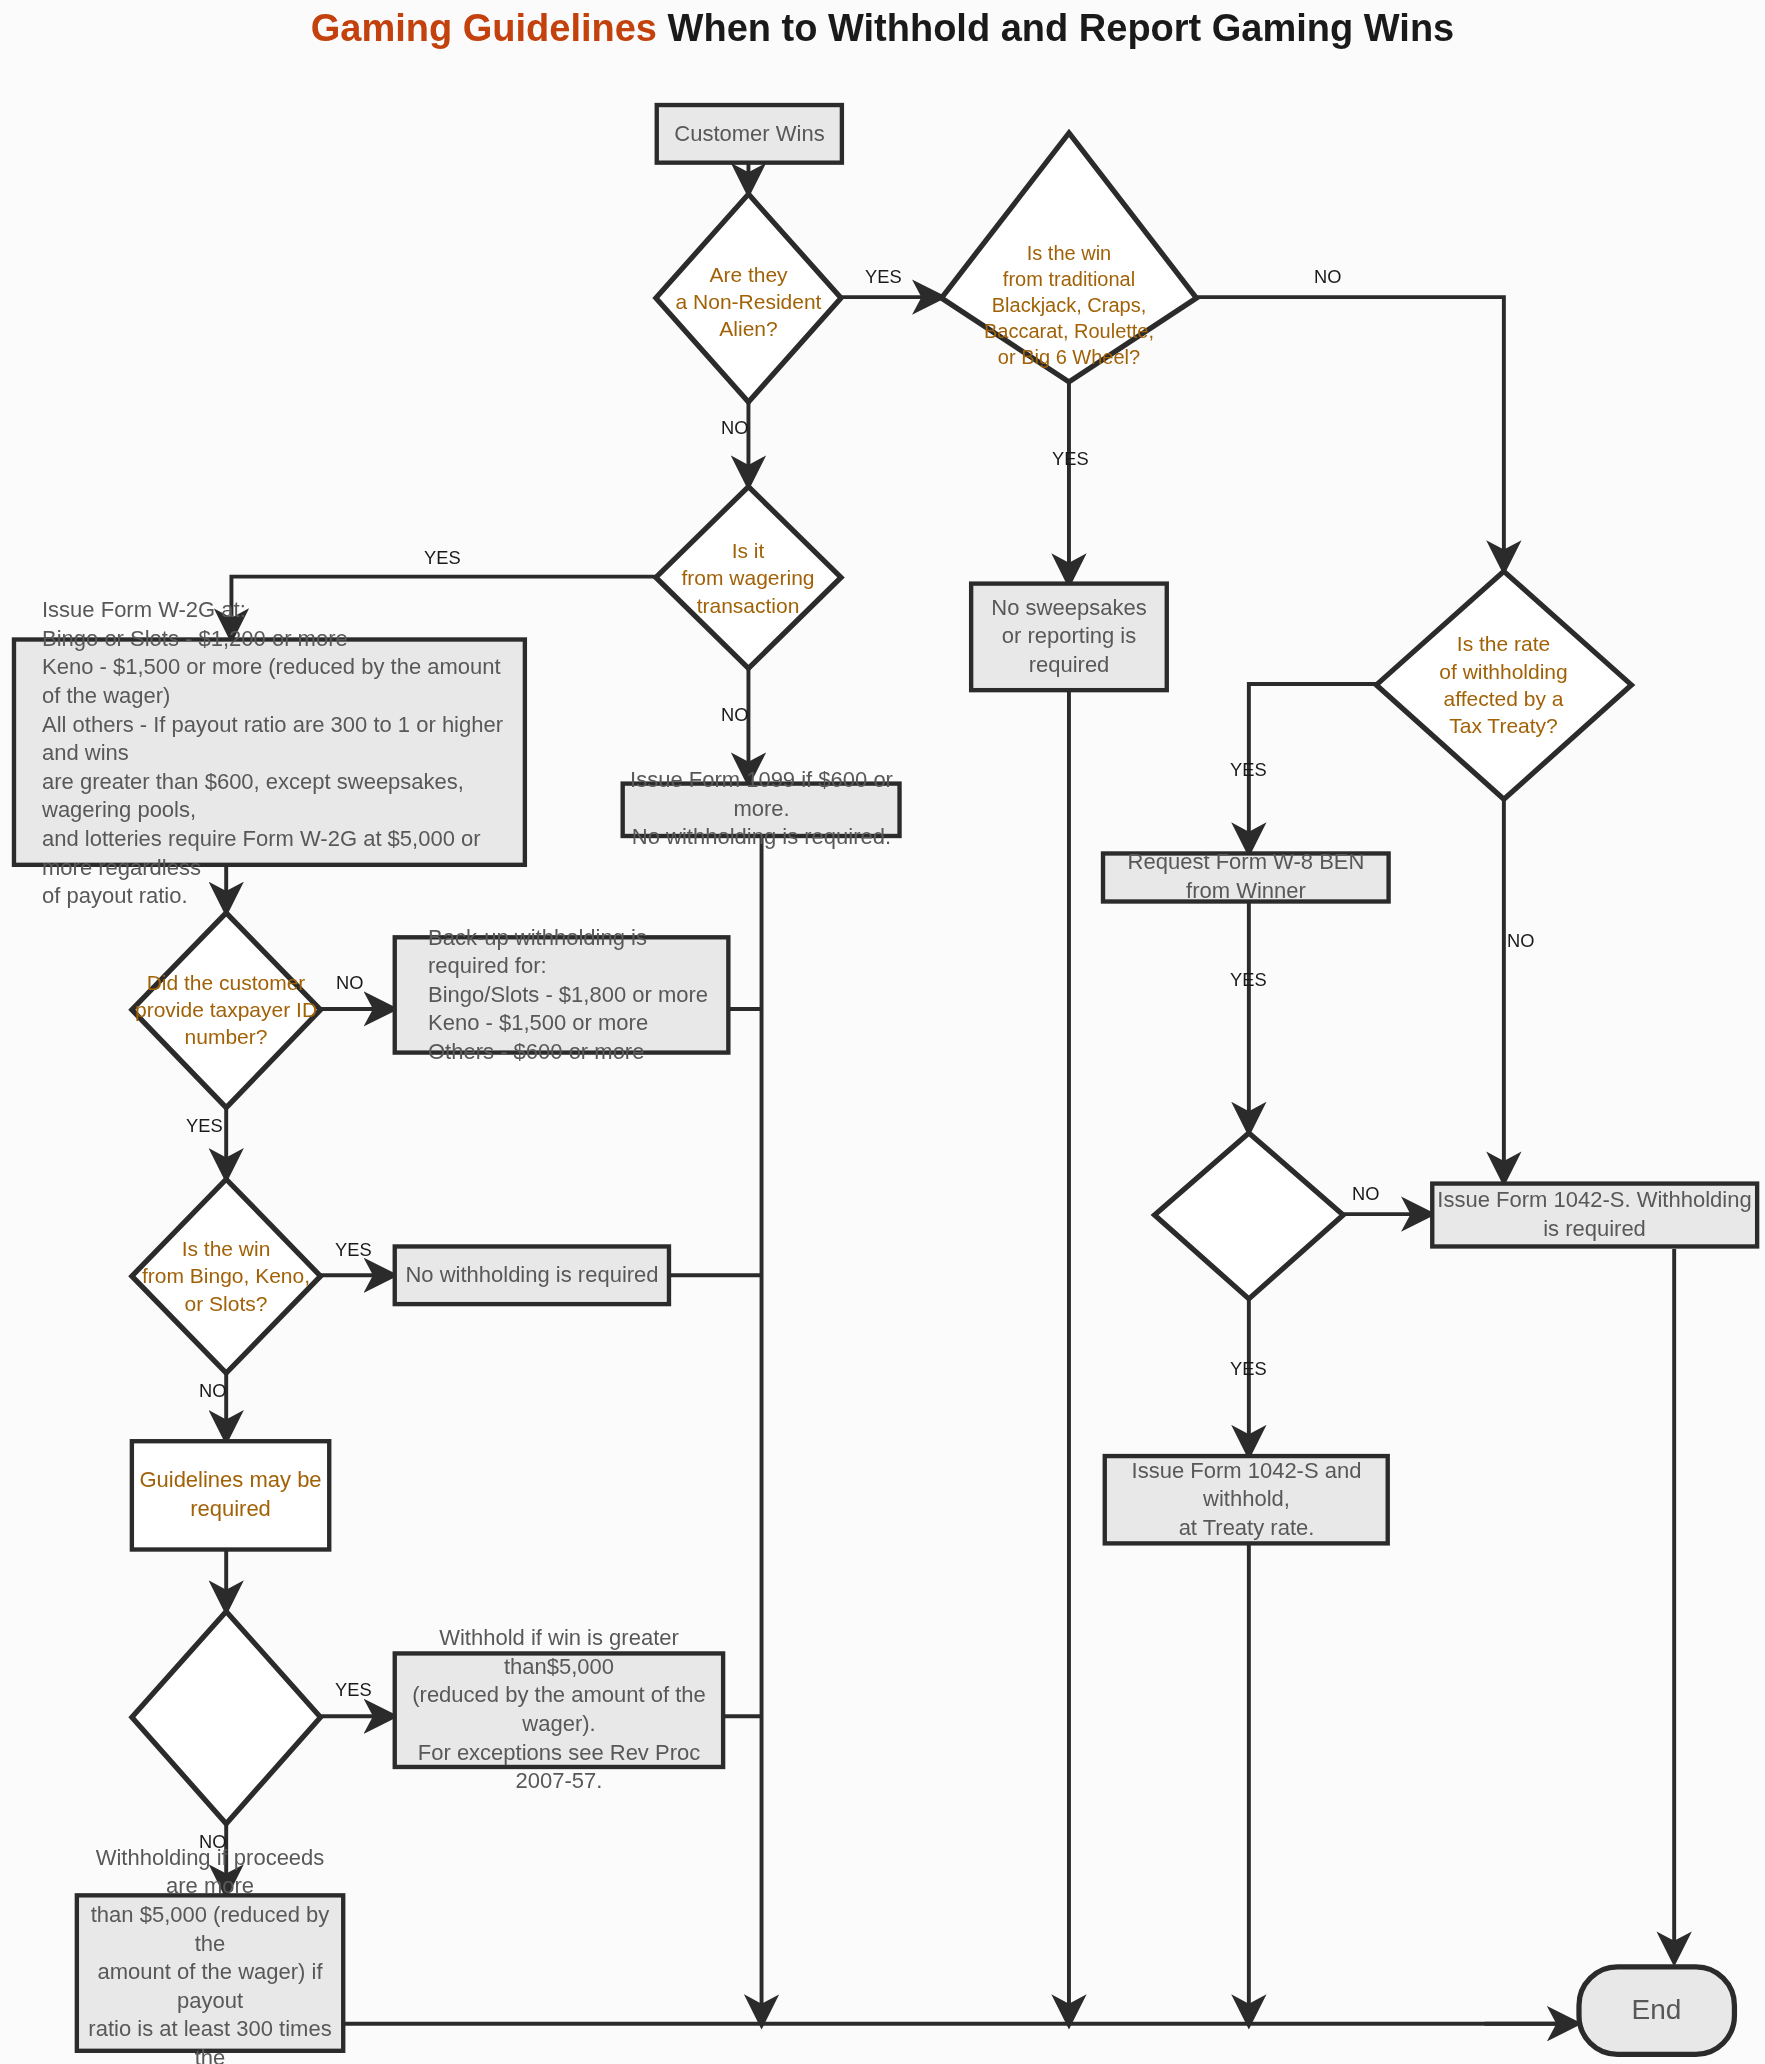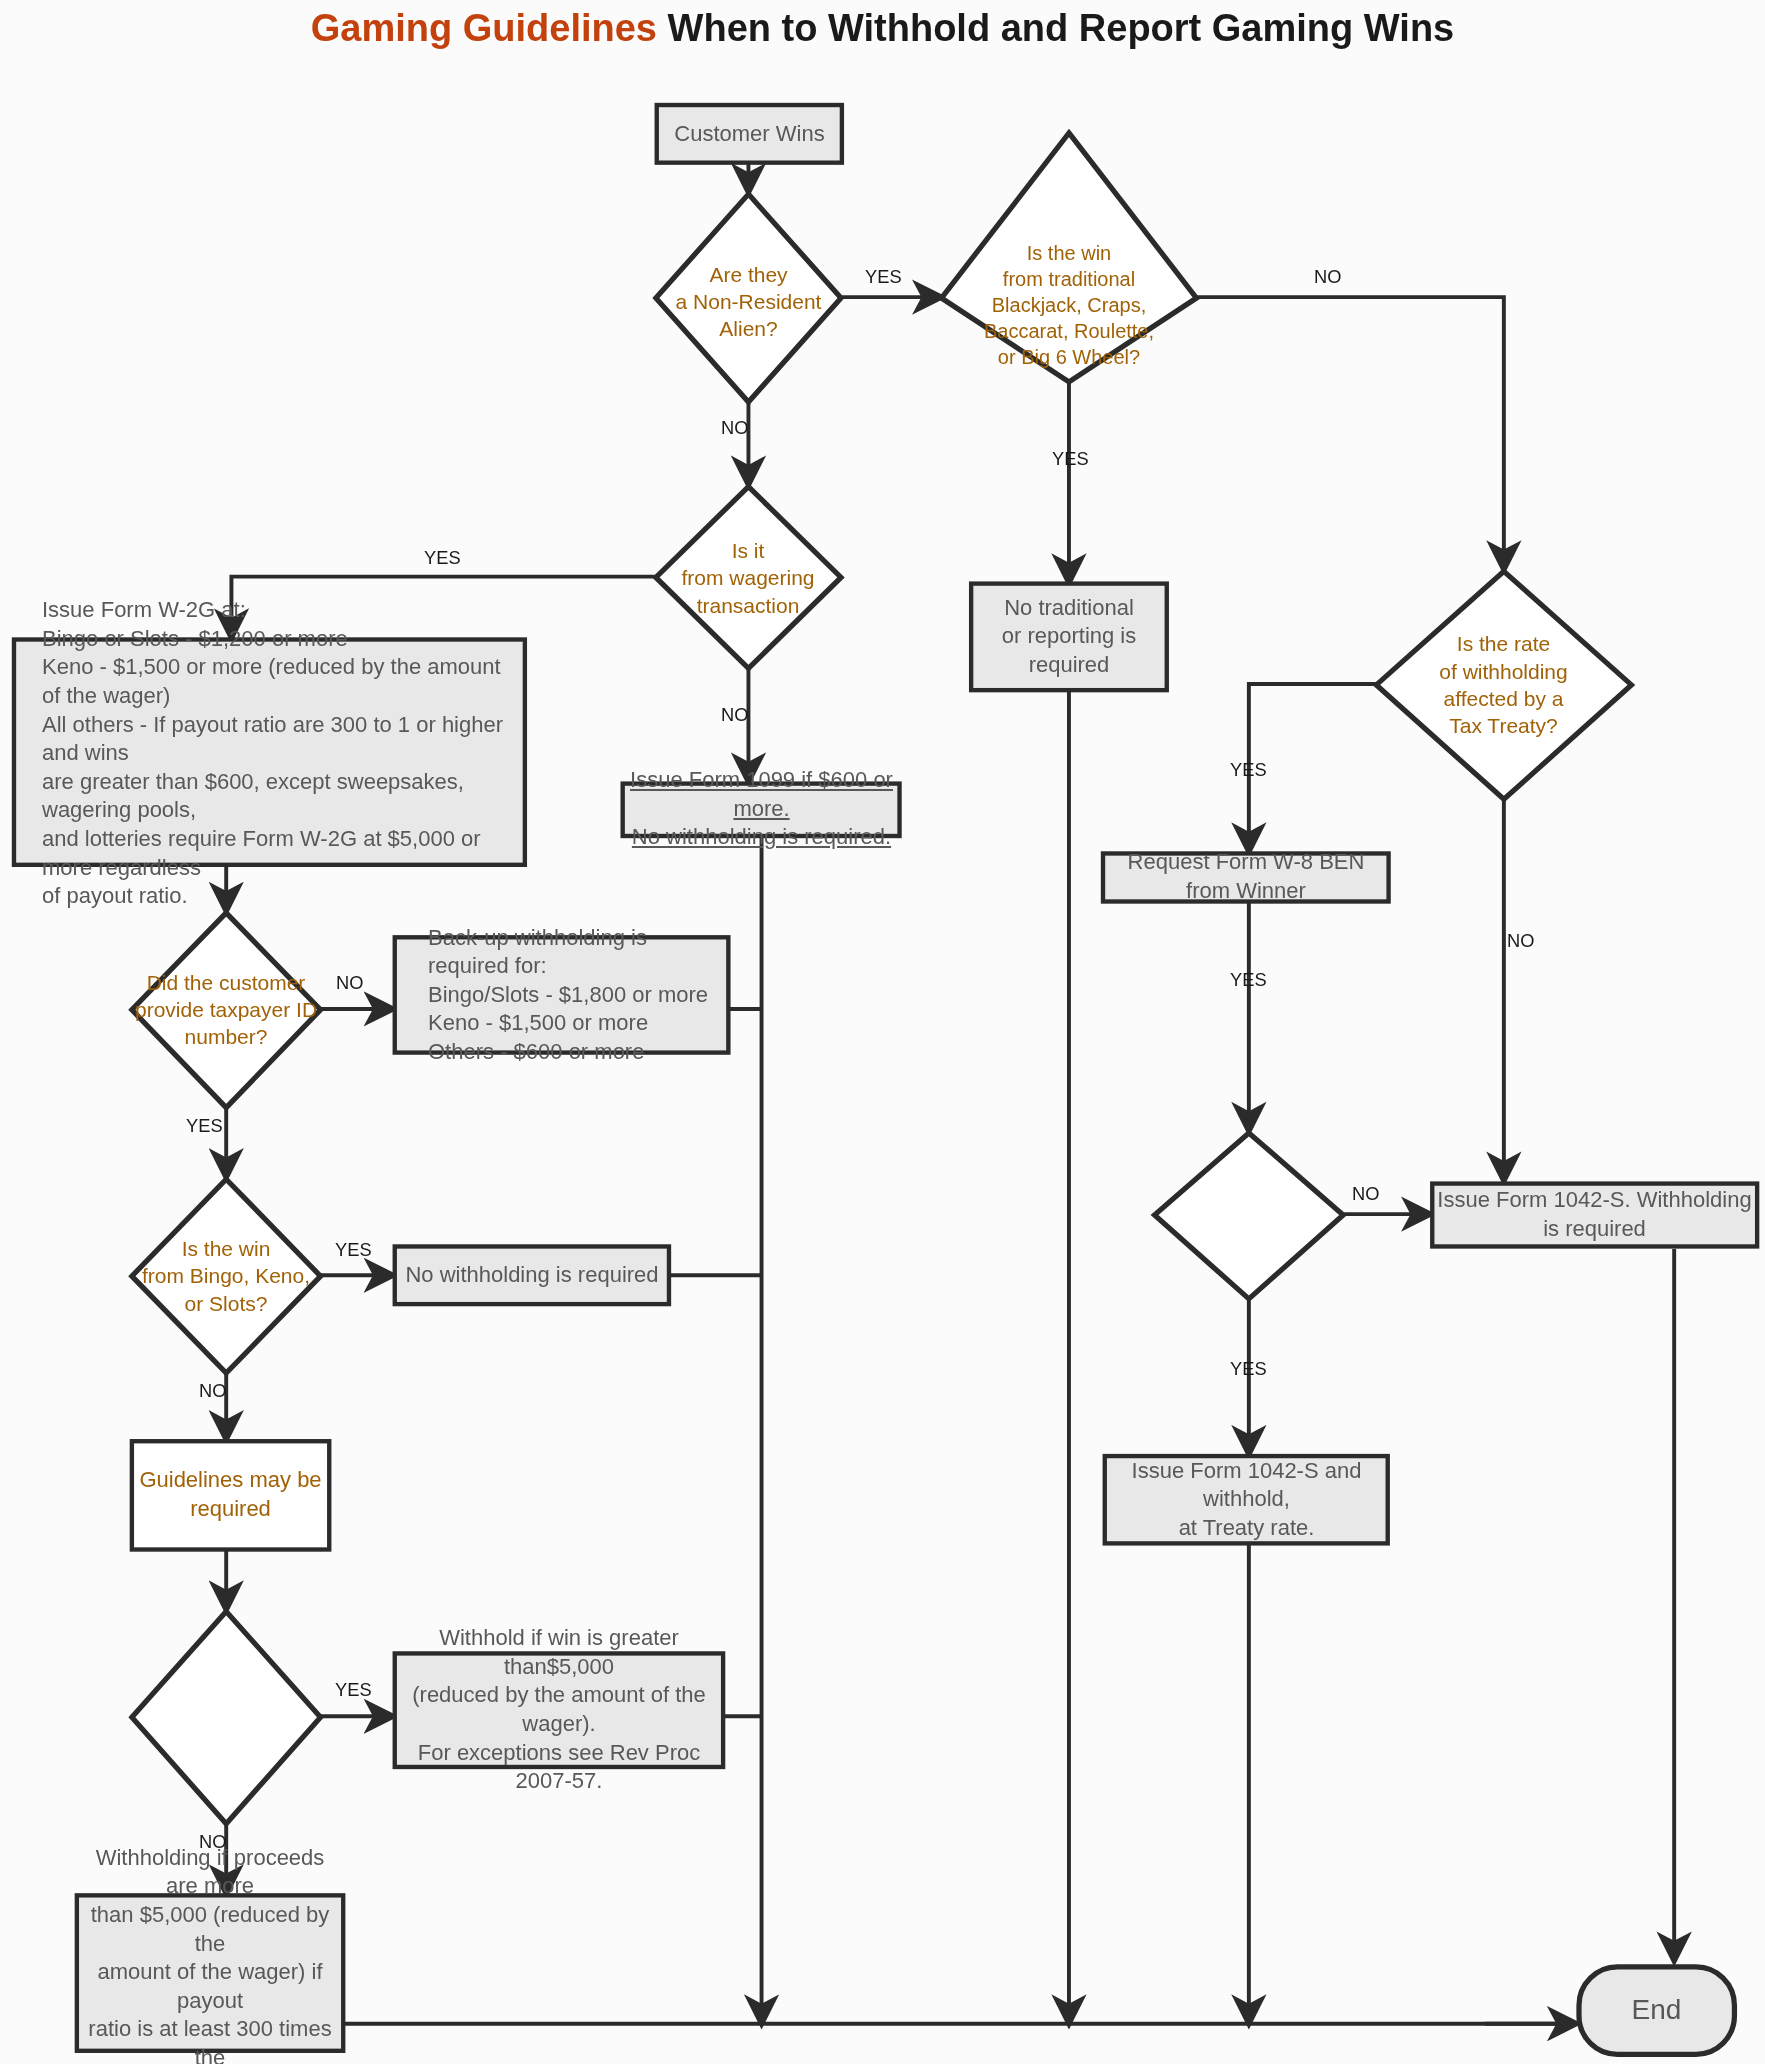--- a/index.html
+++ b/index.html
@@ -141,42 +141,42 @@
   <div class="node-text dec" style="left:647px;top:249px;width:203px;height:105px;font-size:21px;white-space:pre-line;">Are they
 a Non-Resident
 Alien?</div>
 
   <div class="node-text dec" style="left:943px;top:231px;width:252px;height:148px;font-size:20px;white-space:pre-line;">Is the win
 from traditional
 Blackjack, Craps,
 Baccarat, Roulette,
 or Big 6 Wheel?</div>
 
-  <div class="node-text proc" style="left:971px;top:583px;width:196px;height:107px;font-size:22px;white-space:pre-line;">No traditional
+  <div class="node-text proc" style="left:971px;top:583px;width:196px;height:107px;font-size:22px;white-space:pre-line;">No sweepsakes
 or reporting is
 required</div>
 
   <div class="node-text dec" style="left:1397px;top:624px;width:213px;height:122px;font-size:21px;white-space:pre-line;">Is the rate
 of withholding
 affected by a
 Tax Treaty?</div>
 
   <div class="node-text proc" style="left:1103px;top:853px;width:286px;height:48px;font-size:22px;">Request Form W-8 BEN from Winner</div>
 
 
   <div class="node-text proc" style="left:1432px;top:1183px;width:325px;height:63px;font-size:22px;">Issue Form 1042-S. Withholding is required</div>
 
   <div class="node-text proc" style="left:1105px;top:1456px;width:283px;height:87px;font-size:22px;white-space:pre-line;">Issue Form 1042-S and withhold,
 at Treaty rate.</div>
 
   <div class="node-text dec" style="left:659px;top:531px;width:178px;height:94px;font-size:21px;white-space:pre-line;">Is it
 from wagering
 transaction</div>
 
-  <div class="node-text proc" style="left:623px;top:783px;width:277px;height:52px;font-size:22px;white-space:pre-line;text-decoration:underline;">Issue Form 1099 if $600 or more.
+  <div class="node-text proc" style="left:623px;top:783px;width:277px;height:52px;font-size:22px;white-space:pre-line;">Issue Form 1099 if $600 or more.
 No withholding is required.</div>
 
   <div class="node-text proc left-al" style="left:42px;top:652px;width:476px;height:203px;font-size:22px;white-space:pre-line;align-items:center;">Issue Form W-2G at:
 Bingo or Slots - $1,200 or more
 Keno - $1,500 or more (reduced by the amount of the wager)
 All others - If payout ratio are 300 to 1 or higher and wins
 are greater than $600, except sweepsakes, wagering pools,
 and lotteries require Form W-2G at $5,000 or more regardless
 of payout ratio.</div>
 

